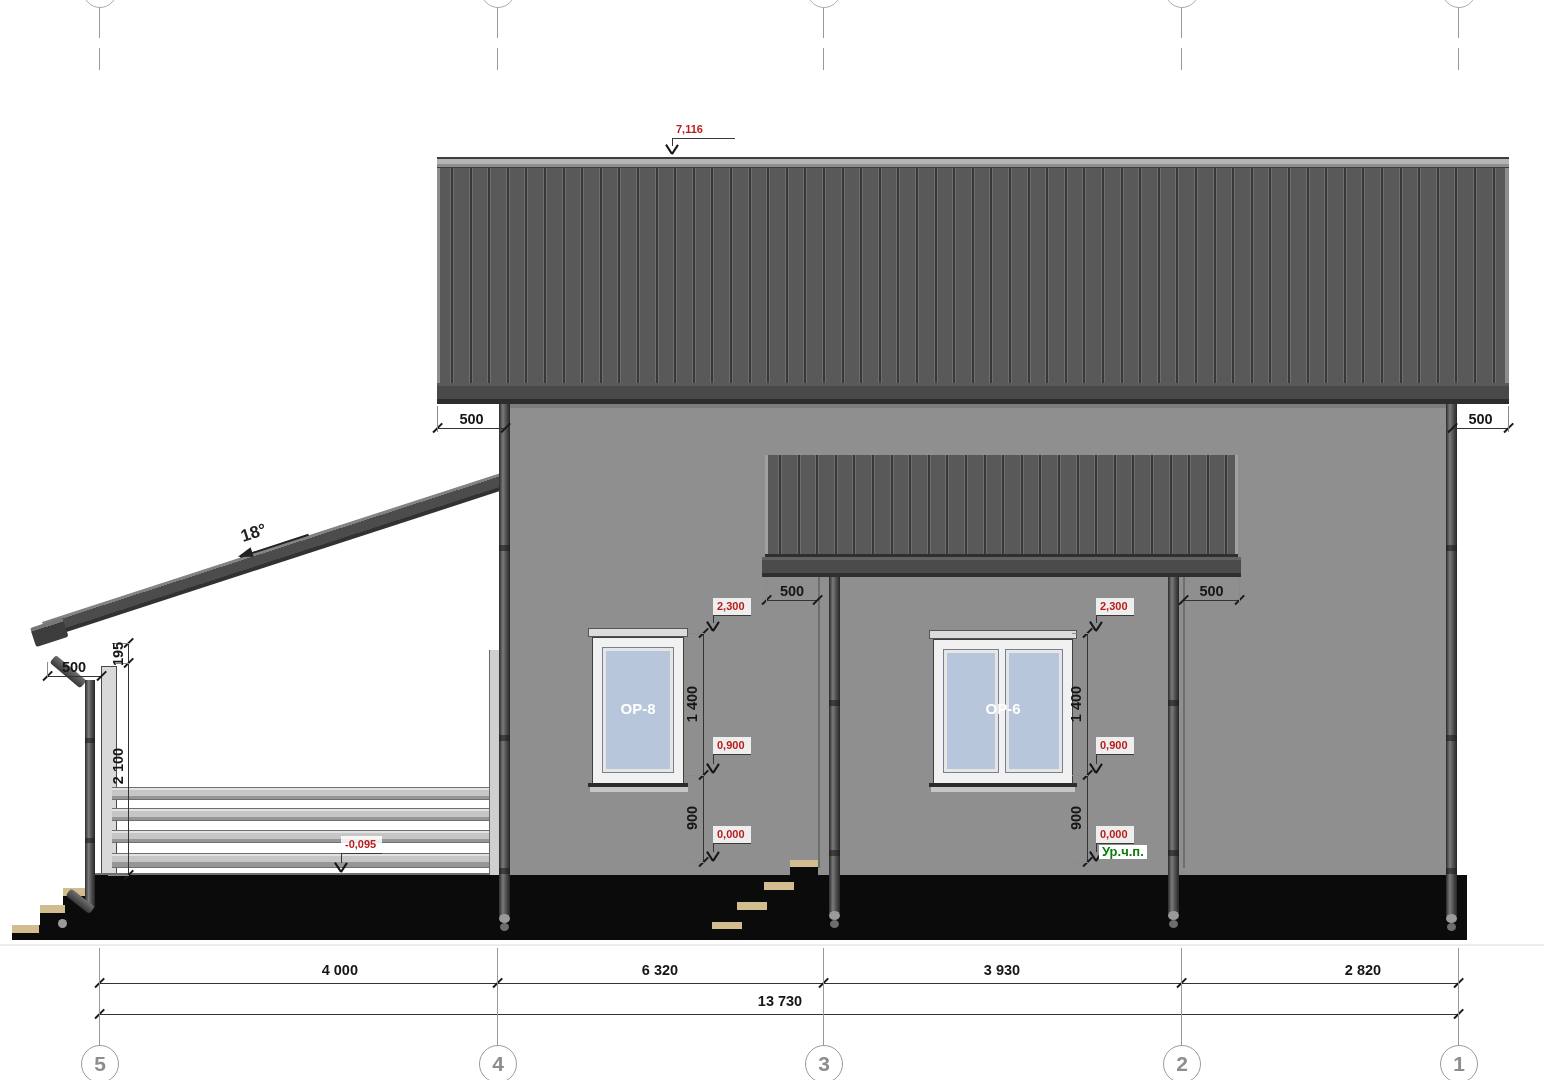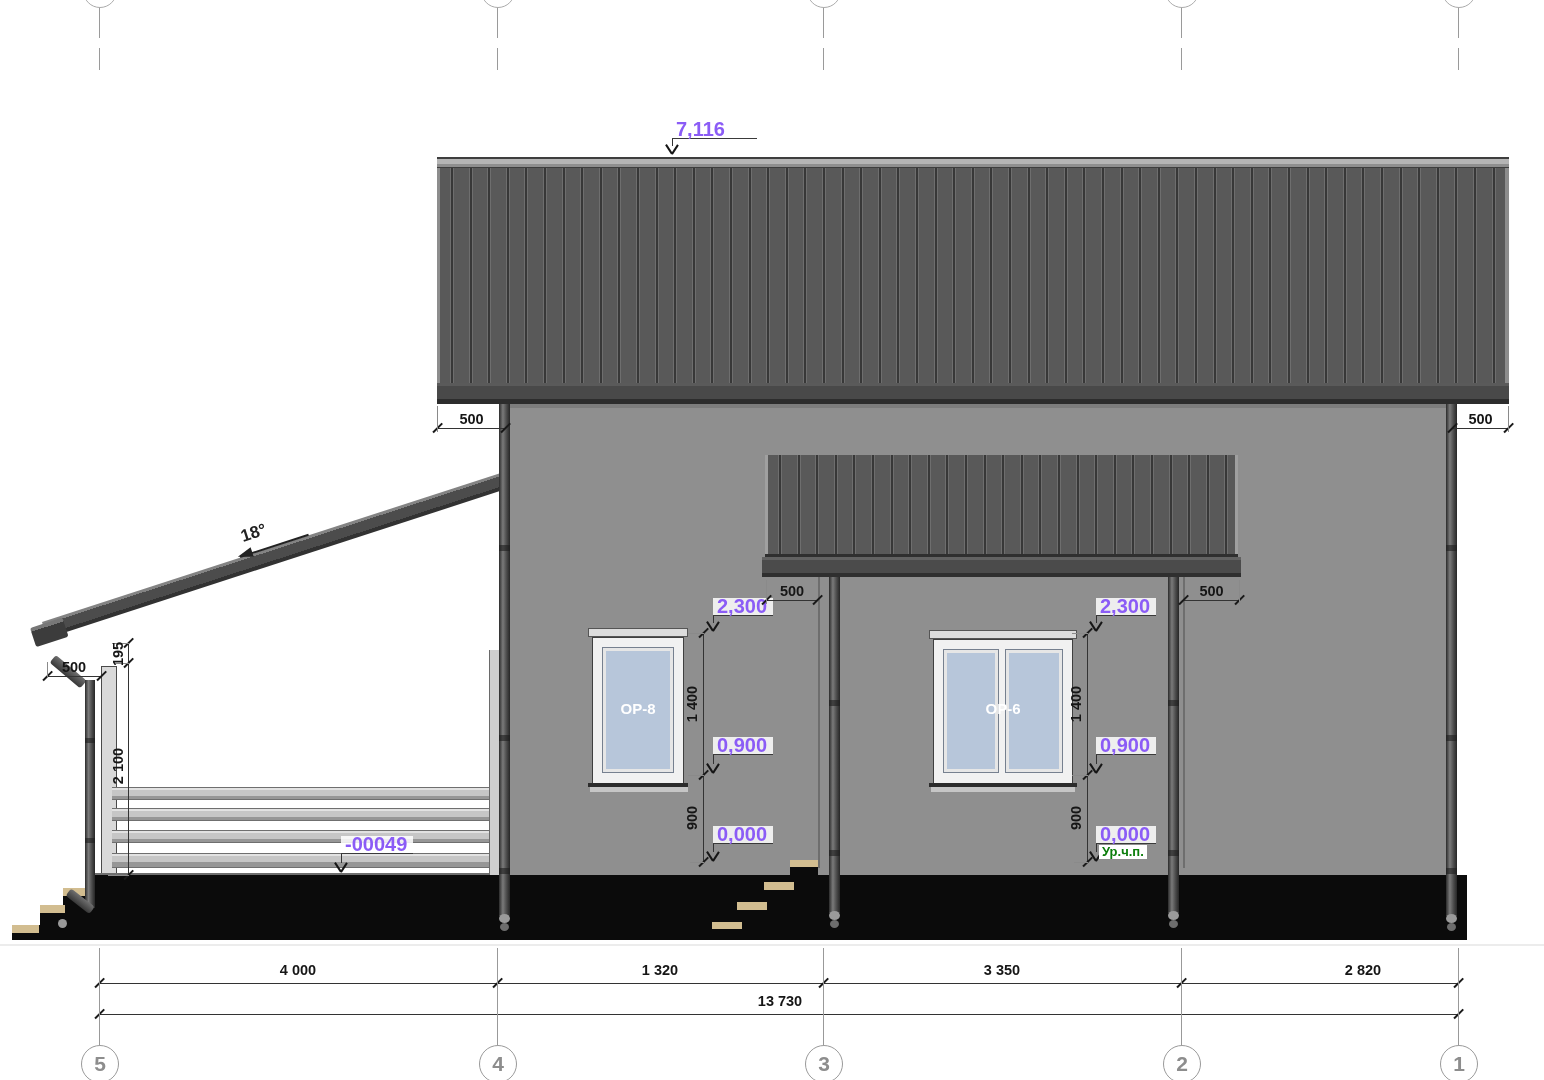--- a/index.html
+++ b/index.html
@@ -2,21 +2,21 @@
 <html><head>
 <meta charset="utf-8">
 <style>
   html,body{margin:0;padding:0;background:#fff;}
   #canvas{position:relative;width:1544px;height:1080px;background:#ffffff;overflow:hidden;
           font-family:"Liberation Sans", sans-serif;}
   .abs{position:absolute;}
   .dimtext{position:absolute;font-weight:700;font-size:14.5px;color:#161616;white-space:nowrap;text-align:center;}
   .vlabel{position:absolute;font-weight:700;font-size:14.5px;color:#161616;white-space:nowrap;
           width:60px;height:18px;text-align:center;transform:rotate(-90deg);}
-  .elev-text{position:absolute;font-weight:700;font-size:20px;color:#8b5cf6;
+  .elev-text{position:absolute;font-weight:700;font-size:11px;color:#b91c1c;
              background:rgba(255,255,255,.85);border-bottom:1.6px solid #3a3a3a;
              padding:0 6px 1px 4px;white-space:nowrap;line-height:16px;}
   .floor-note{position:absolute;font-weight:700;font-size:13px;color:#0b7d0b;background:#ffffff;
               padding:0 3px;white-space:nowrap;line-height:14px;}
   .dline{position:absolute;background:#333;}
   .ext{position:absolute;background:#8a8a8a;}
   .tick{position:absolute;width:13px;height:1.6px;background:#1a1a1a;transform:rotate(-45deg);}
   .va{position:absolute;width:14px;height:10px;}
   .va::before,.va::after{content:"";position:absolute;bottom:0;left:6.4px;width:1.5px;height:11px;
       background:#161616;transform-origin:bottom center;}
@@ -174,21 +174,21 @@
 
   <div class="elev-text" style="left:1096px;top:737px;">0,900</div>
   <div class="dline" style="left:1096px;top:755px;width:1.2px;height:9px;"></div>
   <div class="va" style="left:1089px;top:763px;"></div>
 
   <div class="elev-text" style="left:1096px;top:826px;">0,000</div>
   <div class="dline" style="left:1096px;top:844px;width:1.2px;height:8px;"></div>
   <div class="va" style="left:1089px;top:851px;"></div>
   <div class="floor-note" style="left:1099px;top:845px;">Ур.ч.п.</div>
 
-  <div class="elev-text" style="left:341px;top:836px;">-00049</div>
+  <div class="elev-text" style="left:341px;top:836px;">-0,095</div>
   <div class="dline" style="left:341px;top:854px;width:1.2px;height:9px;"></div>
   <div class="va" style="left:334px;top:862px;"></div>
 
   <div class="dline" style="left:703px;top:633px;width:1.2px;height:229px;"></div>
   <span class="tick" style="left:697px;top:632px;"></span>
   <span class="tick" style="left:697px;top:774px;"></span>
   <span class="tick" style="left:697px;top:861px;"></span>
   <div class="ext" style="left:688px;top:633px;width:16px;height:1px;"></div>
   <div class="ext" style="left:688px;top:775px;width:16px;height:1px;"></div>
   <div class="ext" style="left:690px;top:862px;width:14px;height:1px;"></div>
@@ -244,23 +244,23 @@
   <span class="tick" style="left:95px;top:675px;"></span>
   <div class="ext" style="left:47px;top:662px;width:1px;height:16px;"></div>
   <div class="dimtext" style="left:47px;top:659px;width:54px;">500</div>
 
   <div class="dline" style="left:99px;top:983px;width:1360px;height:1.2px;"></div>
   <span class="tick" style="left:93px;top:982px;"></span>
   <span class="tick" style="left:491px;top:982px;"></span>
   <span class="tick" style="left:817px;top:982px;"></span>
   <span class="tick" style="left:1175px;top:982px;"></span>
   <span class="tick" style="left:1452px;top:982px;"></span>
-  <div class="dimtext" style="left:238px;top:962px;width:120px;">4 000</div>
-  <div class="dimtext" style="left:600px;top:962px;width:120px;">1 320</div>
-  <div class="dimtext" style="left:942px;top:962px;width:120px;">3 350</div>
+  <div class="dimtext" style="left:238px;top:962px;width:120px;text-align:right;">4 000</div>
+  <div class="dimtext" style="left:600px;top:962px;width:120px;">6 320</div>
+  <div class="dimtext" style="left:942px;top:962px;width:120px;">3 930</div>
   <div class="dimtext" style="left:1303px;top:962px;width:120px;">2 820</div>
 
   <div class="dline" style="left:99px;top:1014px;width:1360px;height:1.2px;"></div>
   <span class="tick" style="left:93px;top:1013px;"></span>
   <span class="tick" style="left:1452px;top:1013px;"></span>
   <div class="dimtext" style="left:720px;top:993px;width:120px;">13 730</div>
 
   <div class="gext" style="left:99px;top:948px;height:97px;"></div>
   <div class="gext" style="left:497px;top:948px;height:97px;"></div>
   <div class="gext" style="left:823px;top:948px;height:97px;"></div>

